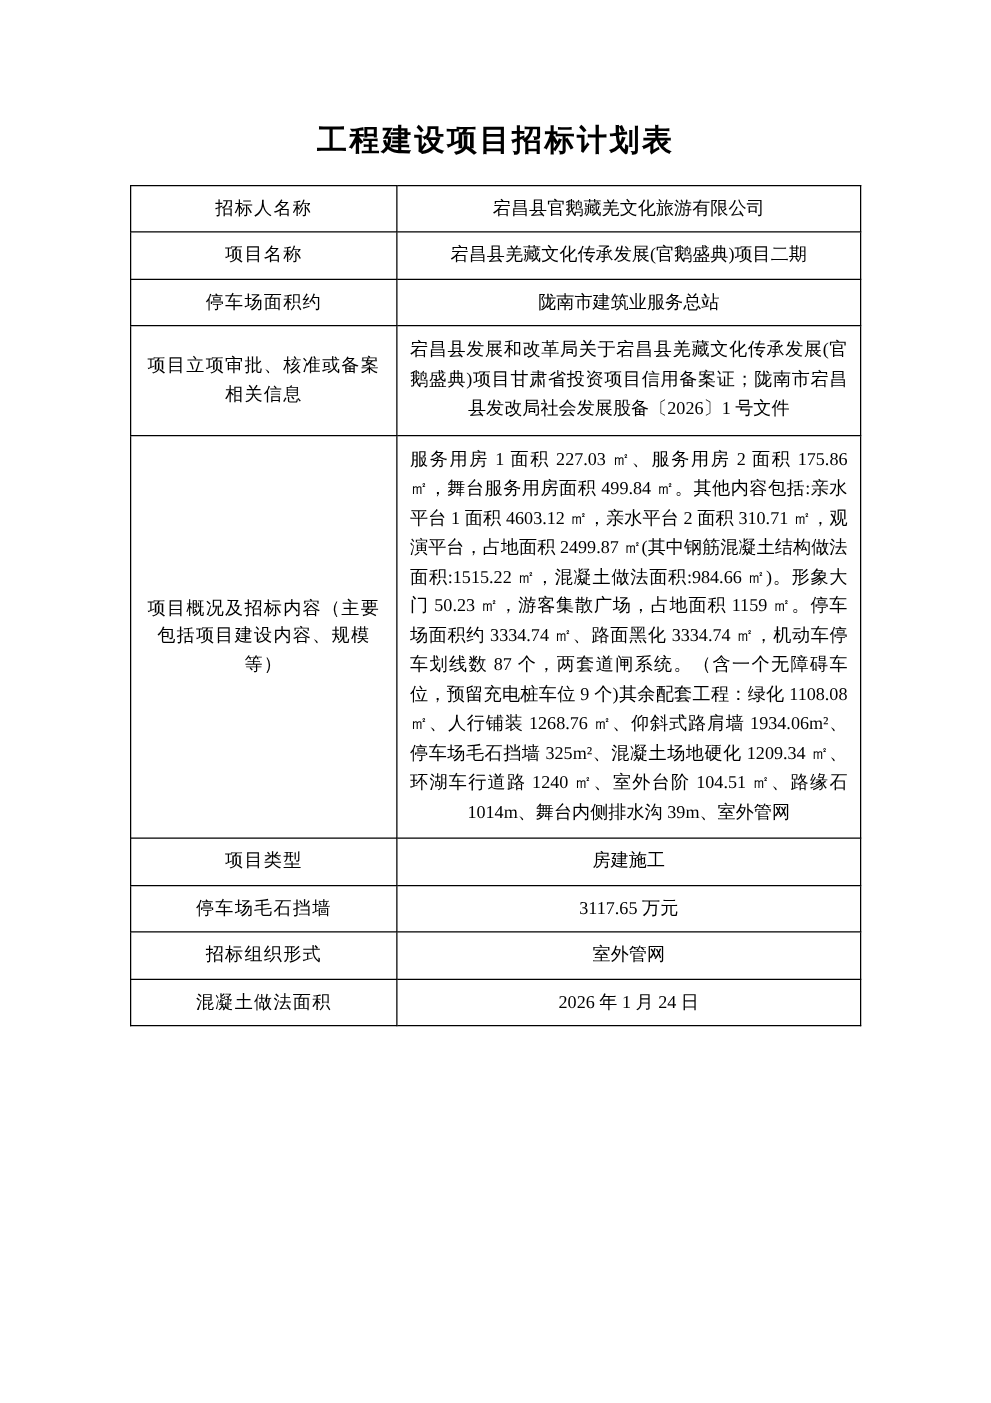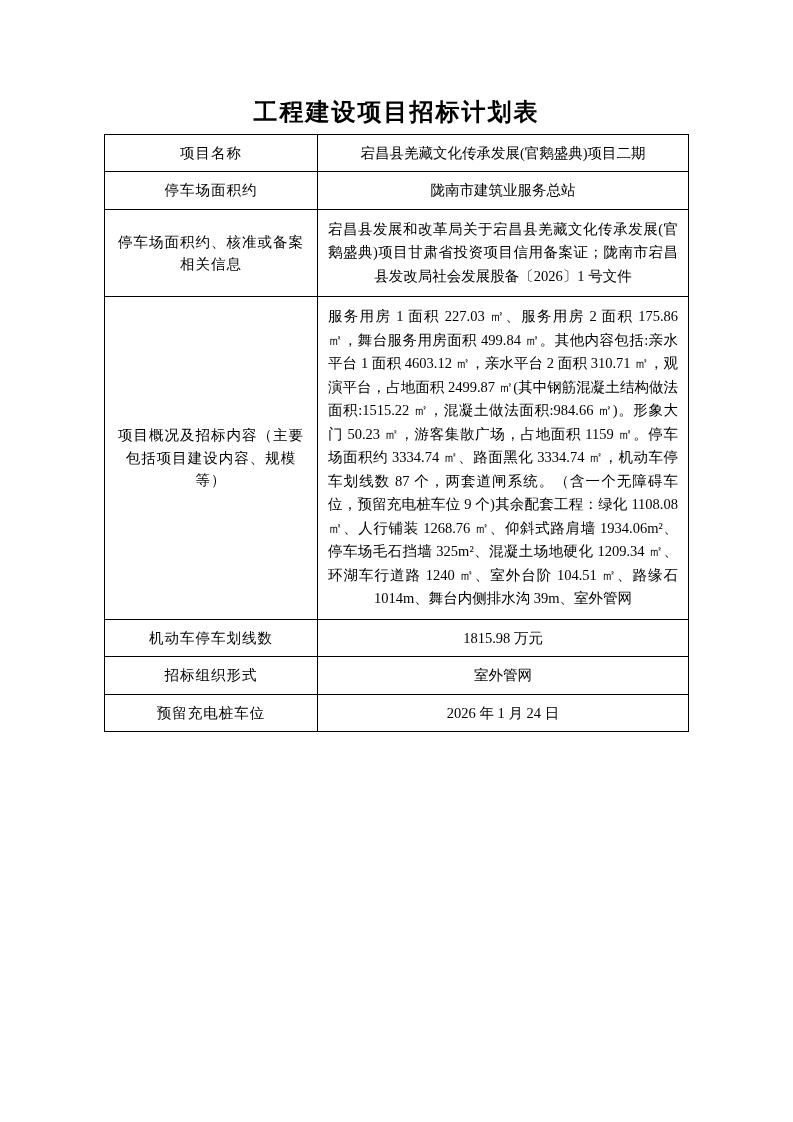--- a/index.html
+++ b/index.html
@@ -21,21 +21,21 @@
     box-sizing: border-box;
     padding: 0;
     position: relative;
   }
   .doc-title {
     text-align: center;
     font-size: 24px;
     font-weight: bold;
     letter-spacing: 2px;
     margin-top: 96px;
-    margin-bottom: 6px;
+    margin-bottom: 20px;
     font-family: Liberation Sans, sans-serif;
   }
   table.main-table {
     border-collapse: collapse;
     margin: 0 auto;
     width: 585px;
     table-layout: fixed;
   }
   table.main-table td {
     border: 1px solid #000000;
@@ -65,20 +65,28 @@
 </head>
 <body>
 
 <div class="page">
 
   <div class="doc-title">工程建设项目招标计划表</div>
 
   <table class="main-table">
     <tbody>
 
+      <tr>
+        <td class="label-cell">
+          <span class="label-inner">招标人名称</span>
+        </td>
+        <td class="value-cell">
+          <span class="value-inner">宕昌县官鹅藏羌文化旅游有限公司</span>
+        </td>
+      </tr>
 
       <tr>
         <td class="label-cell">
           <span class="label-inner">项目名称</span>
         </td>
         <td class="value-cell">
           <span class="value-inner">宕昌县羌藏文化传承发展(官鹅盛典)项目二期</span>
         </td>
       </tr>
 
@@ -86,60 +94,68 @@
         <td class="label-cell">
           <span class="label-inner">停车场面积约</span>
         </td>
         <td class="value-cell">
           <span class="value-inner">陇南市建筑业服务总站</span>
         </td>
       </tr>
 
       <tr>
         <td class="label-cell">
-          <span class="label-inner">停车场面积约、核准或备案相关信息</span>
+          <span class="label-inner">项目立项审批、核准或备案相关信息</span>
         </td>
         <td class="value-cell justify">
           <span class="value-inner">宕昌县发展和改革局关于宕昌县羌藏文化传承发展(官鹅盛典)项目甘肃省投资项目信用备案证；陇南市宕昌县发改局社会发展股备〔2026〕1 号文件</span>
         </td>
       </tr>
 
       <tr>
         <td class="label-cell">
           <span class="label-inner">项目概况及招标内容（主要包括项目建设内容、规模等）</span>
         </td>
         <td class="value-cell justify">
           <span class="value-inner">服务用房 1 面积 227.03 ㎡、服务用房 2 面积 175.86 ㎡，舞台服务用房面积 499.84 ㎡。其他内容包括:亲水平台 1 面积 4603.12 ㎡，亲水平台 2 面积 310.71 ㎡，观演平台，占地面积 2499.87 ㎡(其中钢筋混凝土结构做法面积:1515.22 ㎡，混凝土做法面积:984.66 ㎡)。形象大门 50.23 ㎡，游客集散广场，占地面积 1159 ㎡。停车场面积约 3334.74 ㎡、路面黑化 3334.74 ㎡，机动车停车划线数 87 个，两套道闸系统。（含一个无障碍车位，预留充电桩车位 9 个)其余配套工程：绿化 1108.08 ㎡、人行铺装 1268.76 ㎡、仰斜式路肩墙 1934.06m²、停车场毛石挡墙 325m²、混凝土场地硬化 1209.34 ㎡、环湖车行道路 1240 ㎡、室外台阶 104.51 ㎡、路缘石 1014m、舞台内侧排水沟 39m、室外管网</span>
         </td>
       </tr>
 
+      <tr>
+        <td class="label-cell">
+          <span class="label-inner">项目类型</span>
+        </td>
+        <td class="value-cell">
+          <span class="value-inner">房建施工</span>
+        </td>
+      </tr>
 
       <tr>
         <td class="label-cell">
-          <span class="label-inner">机动车停车划线数</span>
+          <span class="label-inner">停车场毛石挡墙</span>
         </td>
         <td class="value-cell">
-          <span class="value-inner">1815.98 万元</span>
+          <span class="value-inner">3117.65 万元</span>
         </td>
       </tr>
 
       <tr>
         <td class="label-cell">
           <span class="label-inner">招标组织形式</span>
         </td>
         <td class="value-cell">
           <span class="value-inner">室外管网</span>
         </td>
       </tr>
 
 
 
       <tr>
         <td class="label-cell">
-          <span class="label-inner">预留充电桩车位</span>
+          <span class="label-inner">混凝土做法面积</span>
         </td>
         <td class="value-cell">
           <span class="value-inner">2026 年 1 月  24 日</span>
         </td>
       </tr>
 
     </tbody>
   </table>
 
 </div>

